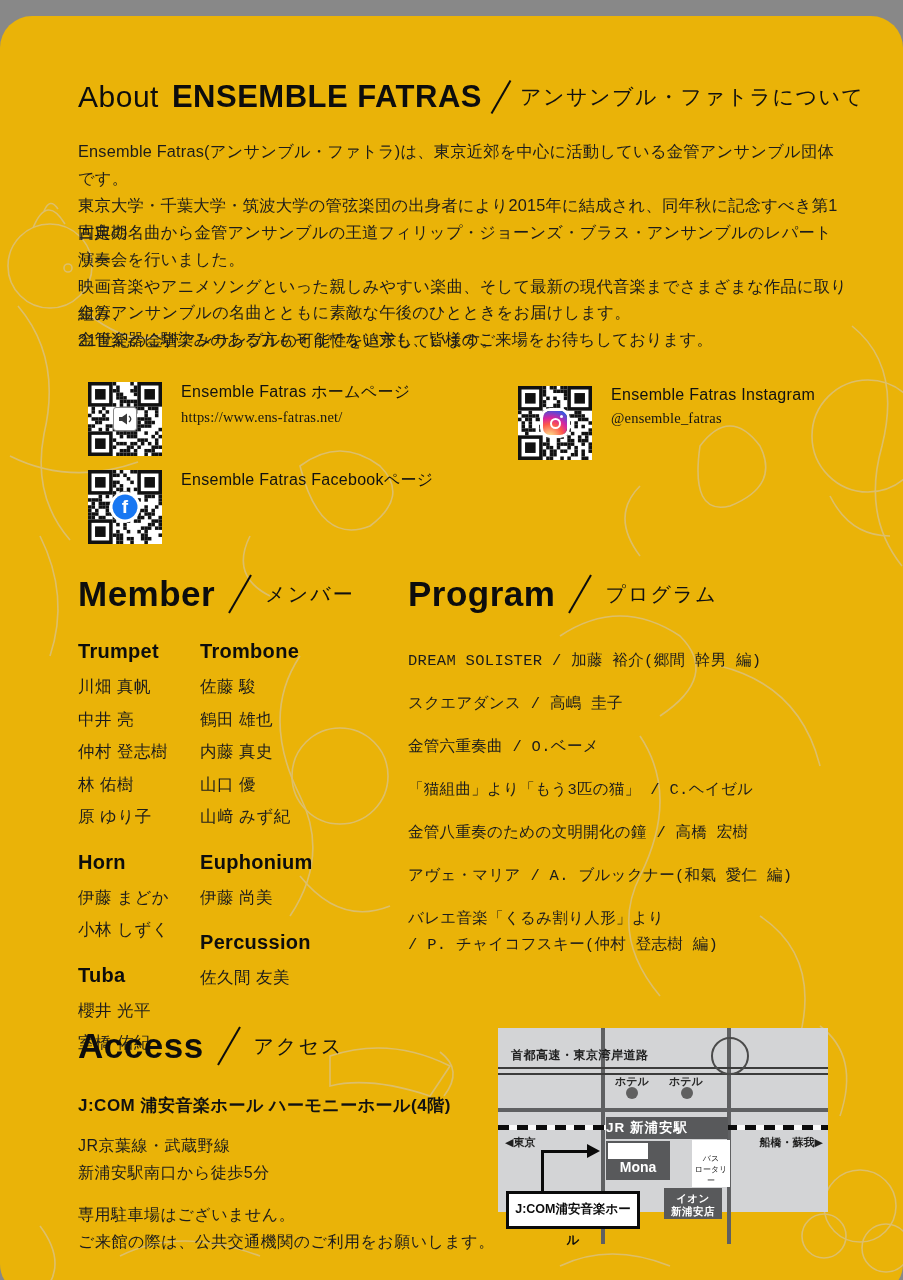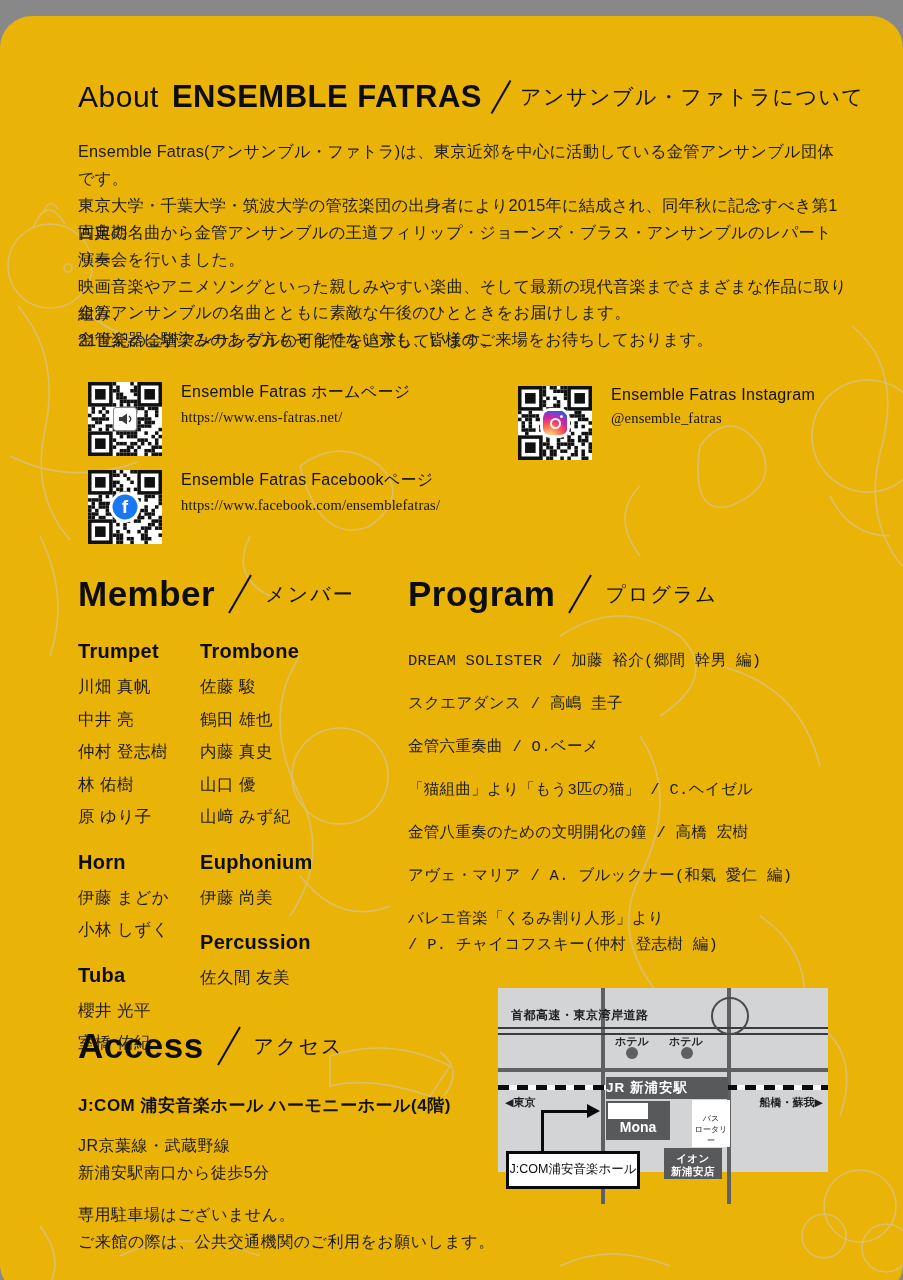--- a/index.html
+++ b/index.html
@@ -60,21 +60,21 @@
   .prog-item{font-size:15.5px;line-height:26px;margin-bottom:17px;letter-spacing:.3px;
              white-space:pre-line;color:#1c1c1c;font-family:Liberation Mono, monospace;}
 
   
   #access{position:absolute;left:78px;top:1008px;width:420px;}
   .venue{font-size:17px;font-weight:700;letter-spacing:.5px;margin-top:26px;color:#111;}
   .acc-text{font-size:16px;line-height:27px;margin-top:15px;white-space:pre-line;
             letter-spacing:.5px;color:#1c1c1c;}
 
   
-  #map{position:absolute;left:498px;top:972px;width:330px;height:184px;background:#d3d4d6;}
+  #map{position:absolute;left:498px;top:1012px;width:330px;height:184px;background:#d3d4d6;}
   #map *{position:absolute;box-sizing:border-box;}
   .road-v{top:0;width:3.5px;height:216px;background:#5f6062;}
   #road-v1{left:103px;} #road-v2{left:229px;}
   .expwy{left:0;top:39px;width:330px;height:8px;border-top:2.5px solid #3c3c3c;border-bottom:2.5px solid #3c3c3c;}
   .expwy-label{left:13px;top:19px;font-size:12px;font-weight:700;color:#1f1f1f;letter-spacing:.5px;}
   .hotel{font-size:11px;font-weight:700;color:#2a2a2a;top:46px;}
   #hotel1{left:117px;} #hotel2{left:171px;}
   .hdot{top:59px;width:12px;height:12px;border-radius:50%;background:#606060;}
   #hdot1{left:128px;} #hdot2{left:183px;}
   .road-h{left:0;top:80px;width:330px;height:4px;background:#5f6062;}
@@ -86,21 +86,21 @@
   #dir-left{left:7px;} #dir-right{right:5px;}
   .mona-dark{left:108px;top:113px;width:64px;height:39px;background:#58595b;}
   .mona-white{left:110px;top:115px;width:40px;height:16px;background:#fff;}
   .mona-label{left:108px;top:131px;width:64px;text-align:center;color:#fff;font-size:14px;font-weight:700;}
   .bus-box{left:194px;top:112px;width:38px;height:47px;background:#fff;color:#222;font-size:8px;
            text-align:center;line-height:11px;padding-top:13px;white-space:pre-line;}
   .aeon-box{left:166px;top:160px;width:58px;height:31px;background:#58595b;color:#fff;
             font-size:10.5px;font-weight:700;text-align:center;line-height:12.5px;
             padding-top:4px;white-space:pre-line;letter-spacing:.5px;}
   .hall-box{left:8px;top:163px;width:134px;height:38px;background:#fff;border:3px solid #0a0a0a;
-            color:#0d0d0d;font-size:12.5px;font-weight:400;text-align:center;line-height:31px;}
+            color:#0d0d0d;font-size:12.5px;font-weight:700;text-align:center;line-height:31px;}
   .arrow-v{left:43px;top:124px;width:3px;height:39px;background:#0a0a0a;}
   .arrow-h{left:43px;top:122px;width:48px;height:3px;background:#0a0a0a;}
   .arrow-head{left:89px;top:116px;width:0;height:0;border-left:13px solid #0a0a0a;
               border-top:7px solid transparent;border-bottom:7px solid transparent;}
   .map-circle{left:213px;top:9px;width:38px;height:38px;border:2px solid #4a4a4a;border-radius:50%;}
 </style>
 </head>
 <body>
 
 <div class="page">
@@ -639,21 +639,20 @@
               <rect x="56.38095238095238" y="7.0476190476190474" width="10.571428571428571" height="10.571428571428571" fill="#111"></rect>
               <rect x="0" y="49.33333333333333" width="24.666666666666664" height="24.666666666666664"></rect>
               <rect x="3.5238095238095237" y="52.857142857142854" width="17.61904761904762" height="17.61904761904762" fill="#fff"></rect>
               <rect x="7.0476190476190474" y="56.38095238095238" width="10.571428571428571" height="10.571428571428571" fill="#111"></rect>
             </g>
           </svg></div>
       <div class="qr-center qc-fb">f</div>
     </div>
     <div class="link-text">
       <div class="link-label">Ensemble Fatras Facebookページ</div>
-      <div class="link-url">https://www.facebook.com/ensemblefatras/</div>
     </div>
   </div>
 
   <div id="member">
     <div class="sec-head">
       <span class="en">Member</span>
       <span class="slash big"></span>
       <span class="jp">メンバー</span>
     </div>
     <div class="m-cols">

